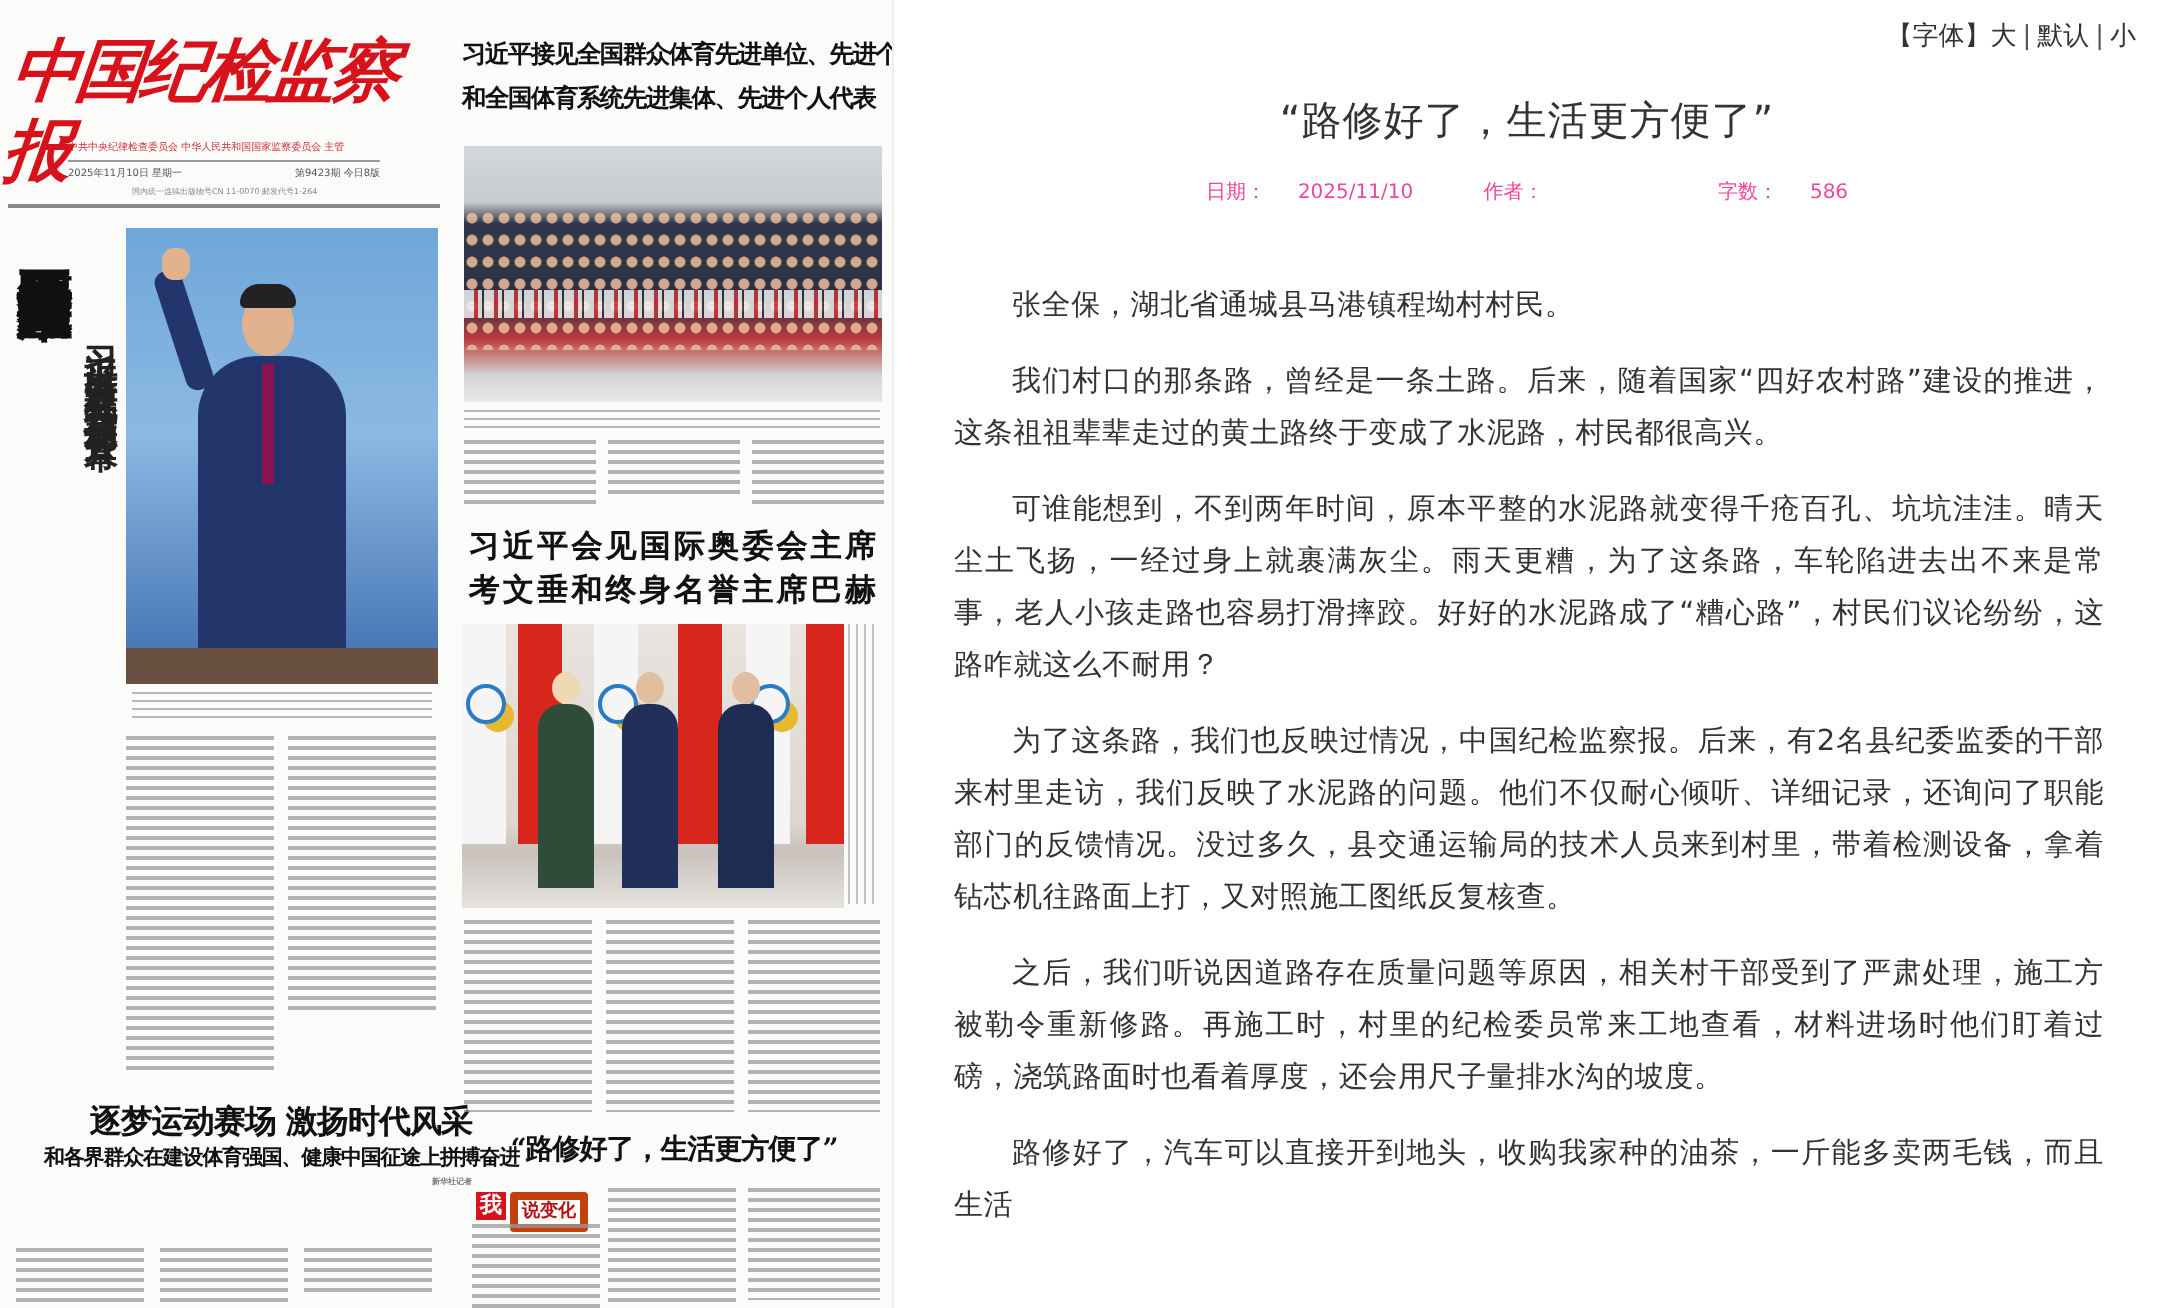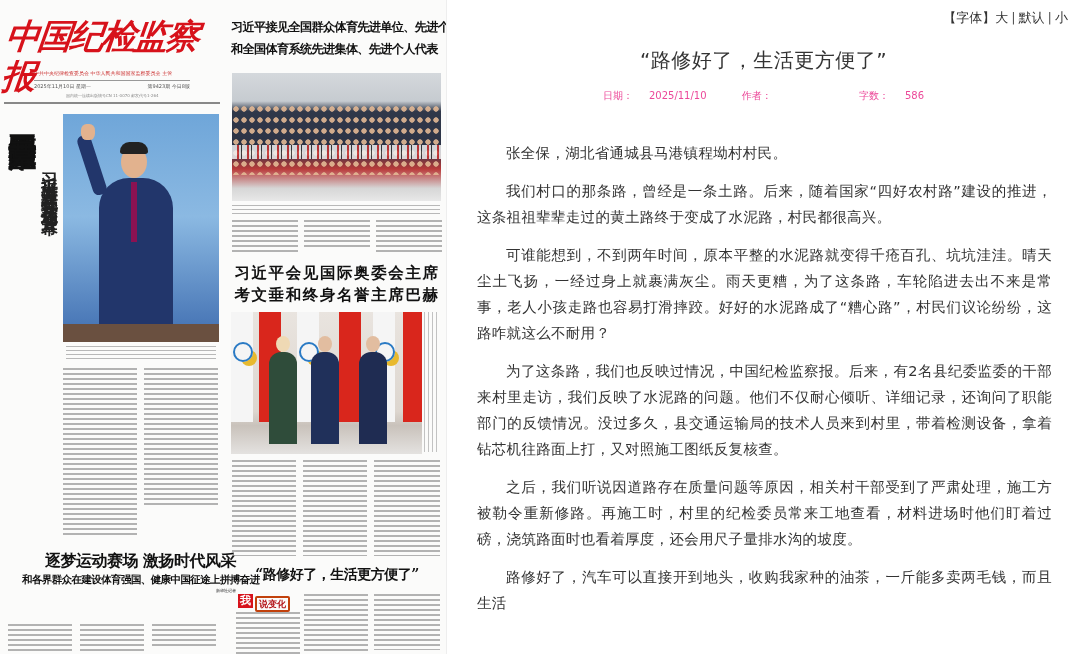--- a/index.html
+++ b/index.html
@@ -132,21 +132,21 @@
       font-family: "DejaVu Serif", serif; font-weight: bold; color: #111; font-size: 14px; white-space: nowrap; letter-spacing: -0.5px;
     }
     .column-badge {
       position: absolute; left: 238px; top: 590px; display: flex; align-items: center; gap: 2px;
     }
     .column-badge .wo {
       background: #d7121b; color: #fff; font-weight: bold; font-size: 11px; line-height: 14px; padding: 0 2px;
       font-family: "DejaVu Serif", serif;
     }
     .column-badge .say {
-      font-size: 9px; font-weight: bold; color: #b31218; border: 2px solid #c2410c; border-radius: 2px; padding: 0 2px;
+      font-size: 9px; font-weight: bold; color: #b31218; border: 4px solid #c2410c; border-radius: 2px; padding: 0 2px;
       line-height: 12px; margin-top: 6px;
     }
 
     
     .reader { position: absolute; left: 447px; top: 0; width: 633px; height: 654px; background: #fff; }
     .font-size-bar {
       position: absolute; right: 12px; top: 9px; font-size: 13px; color: #333; white-space: nowrap;
       font-family: "DejaVu Sans", sans-serif;
     }
     .font-size-bar .opt { cursor: pointer; }

